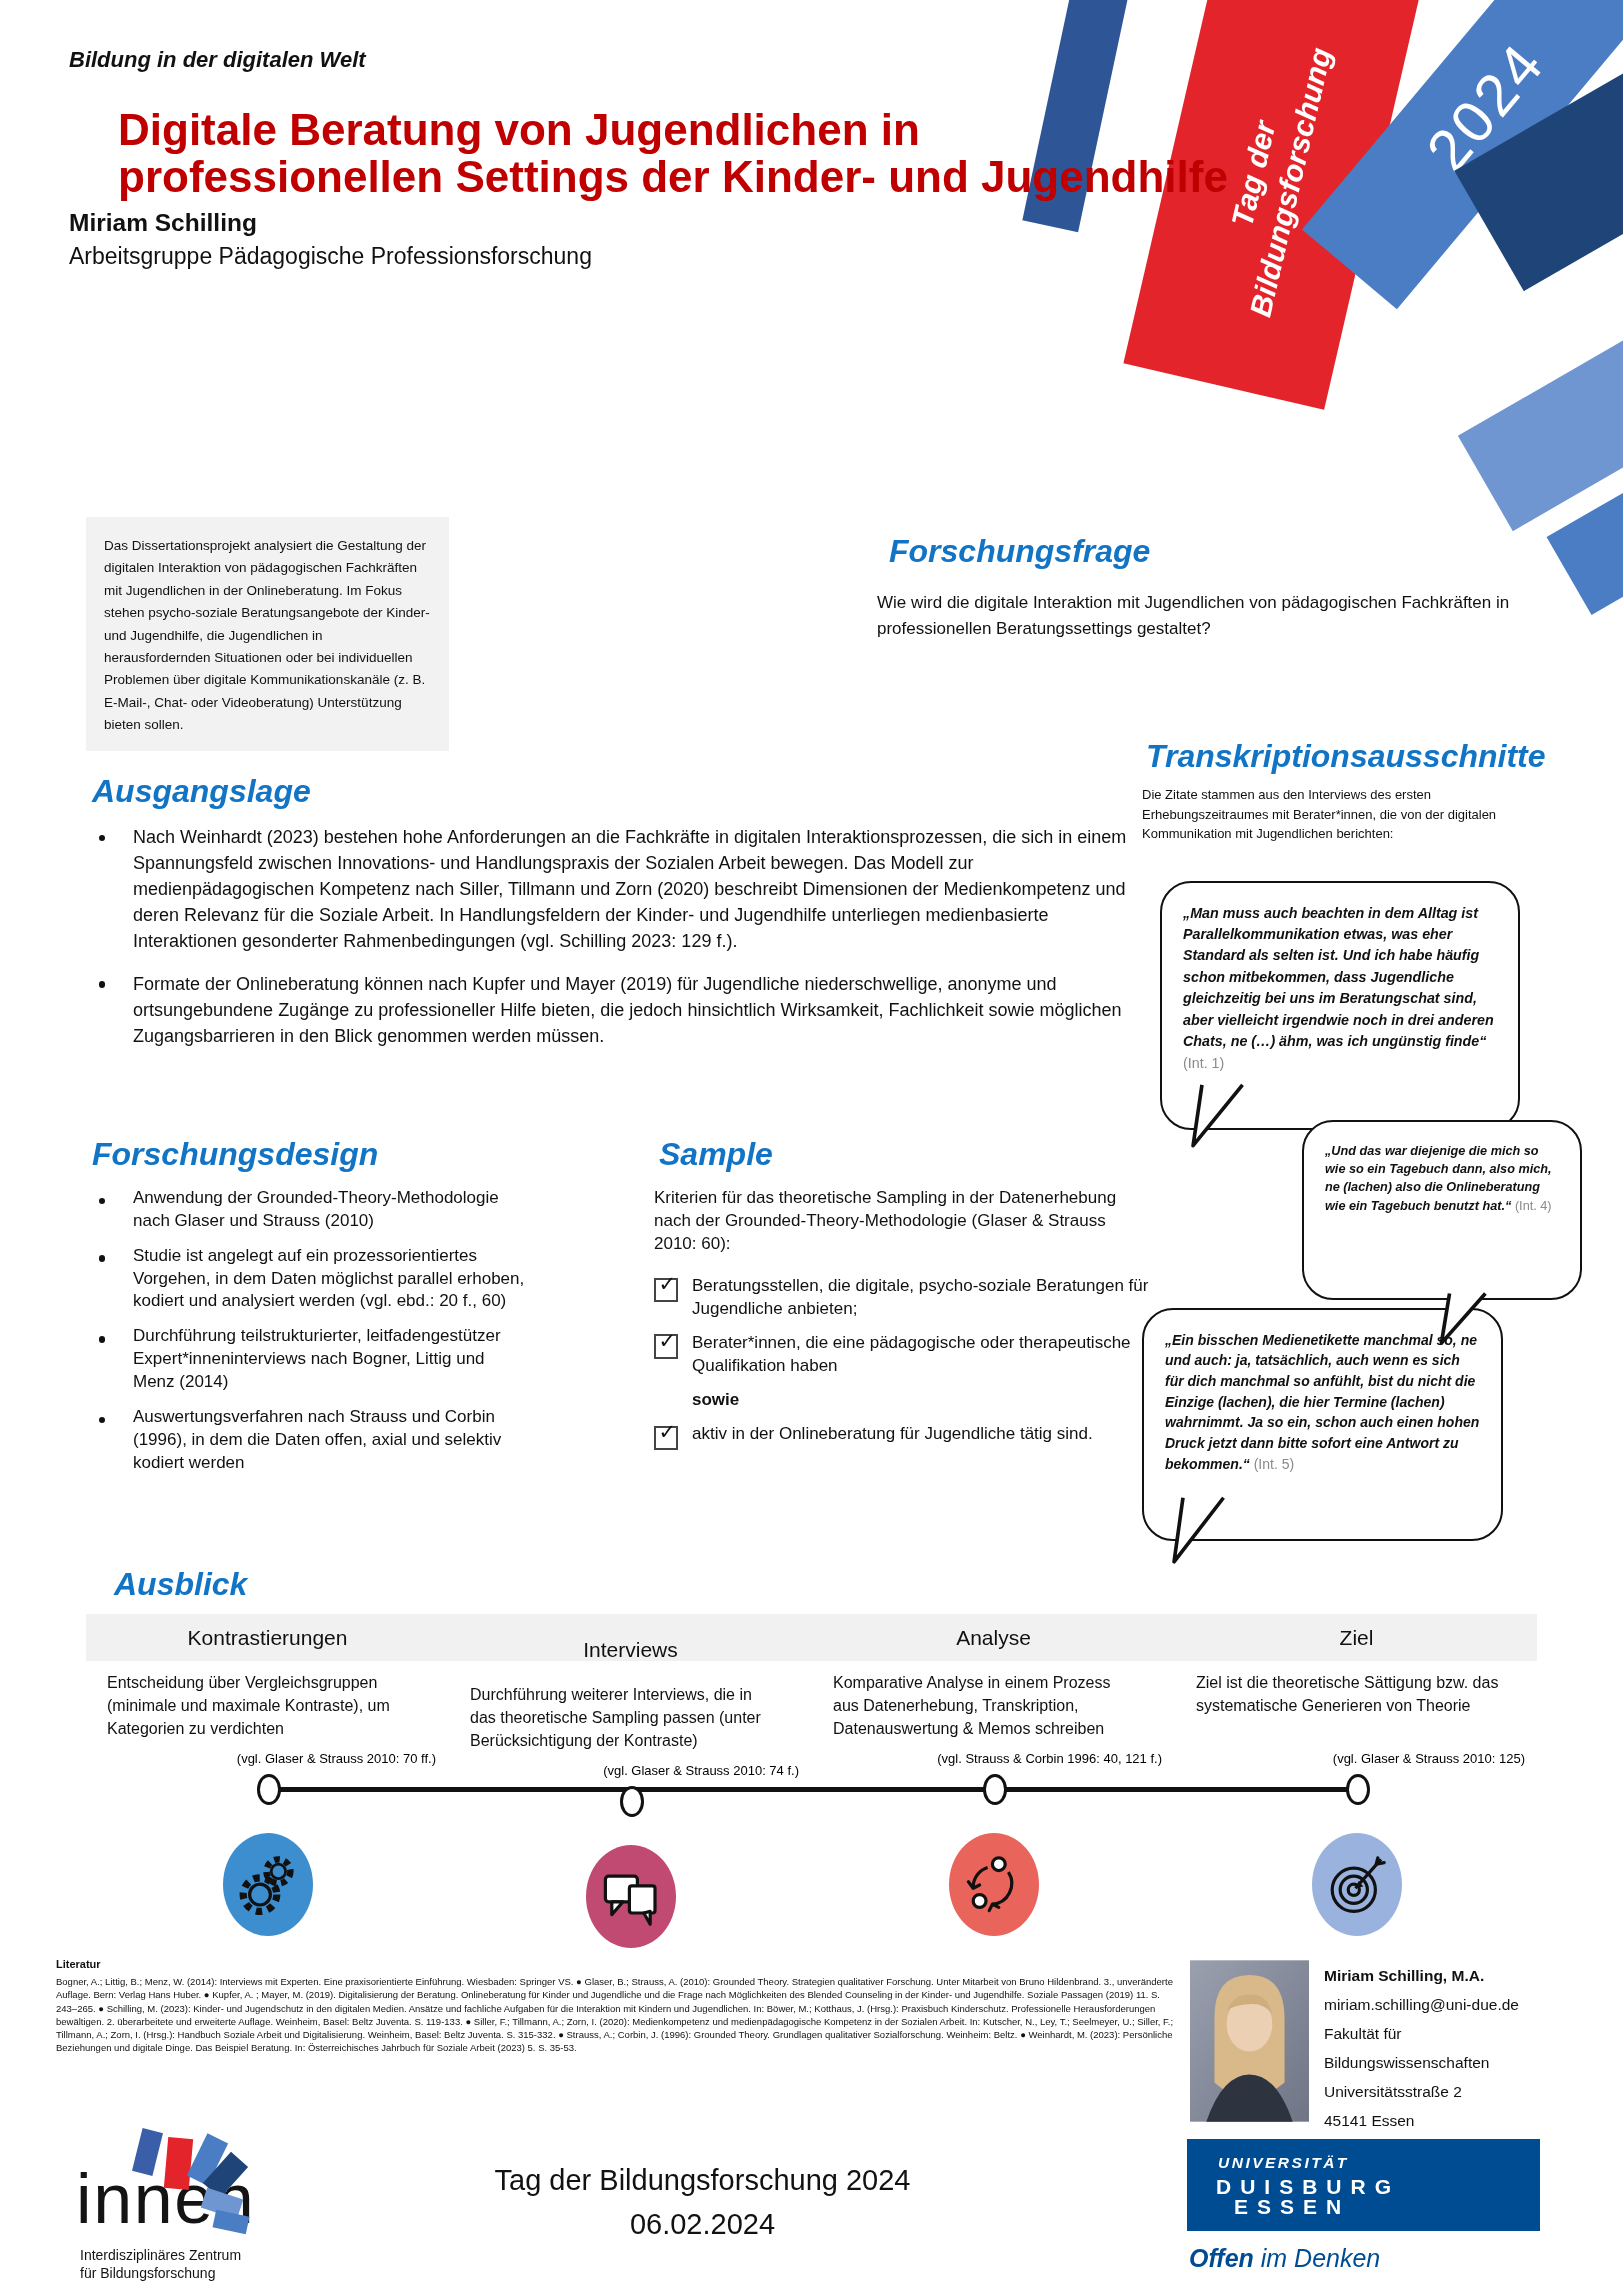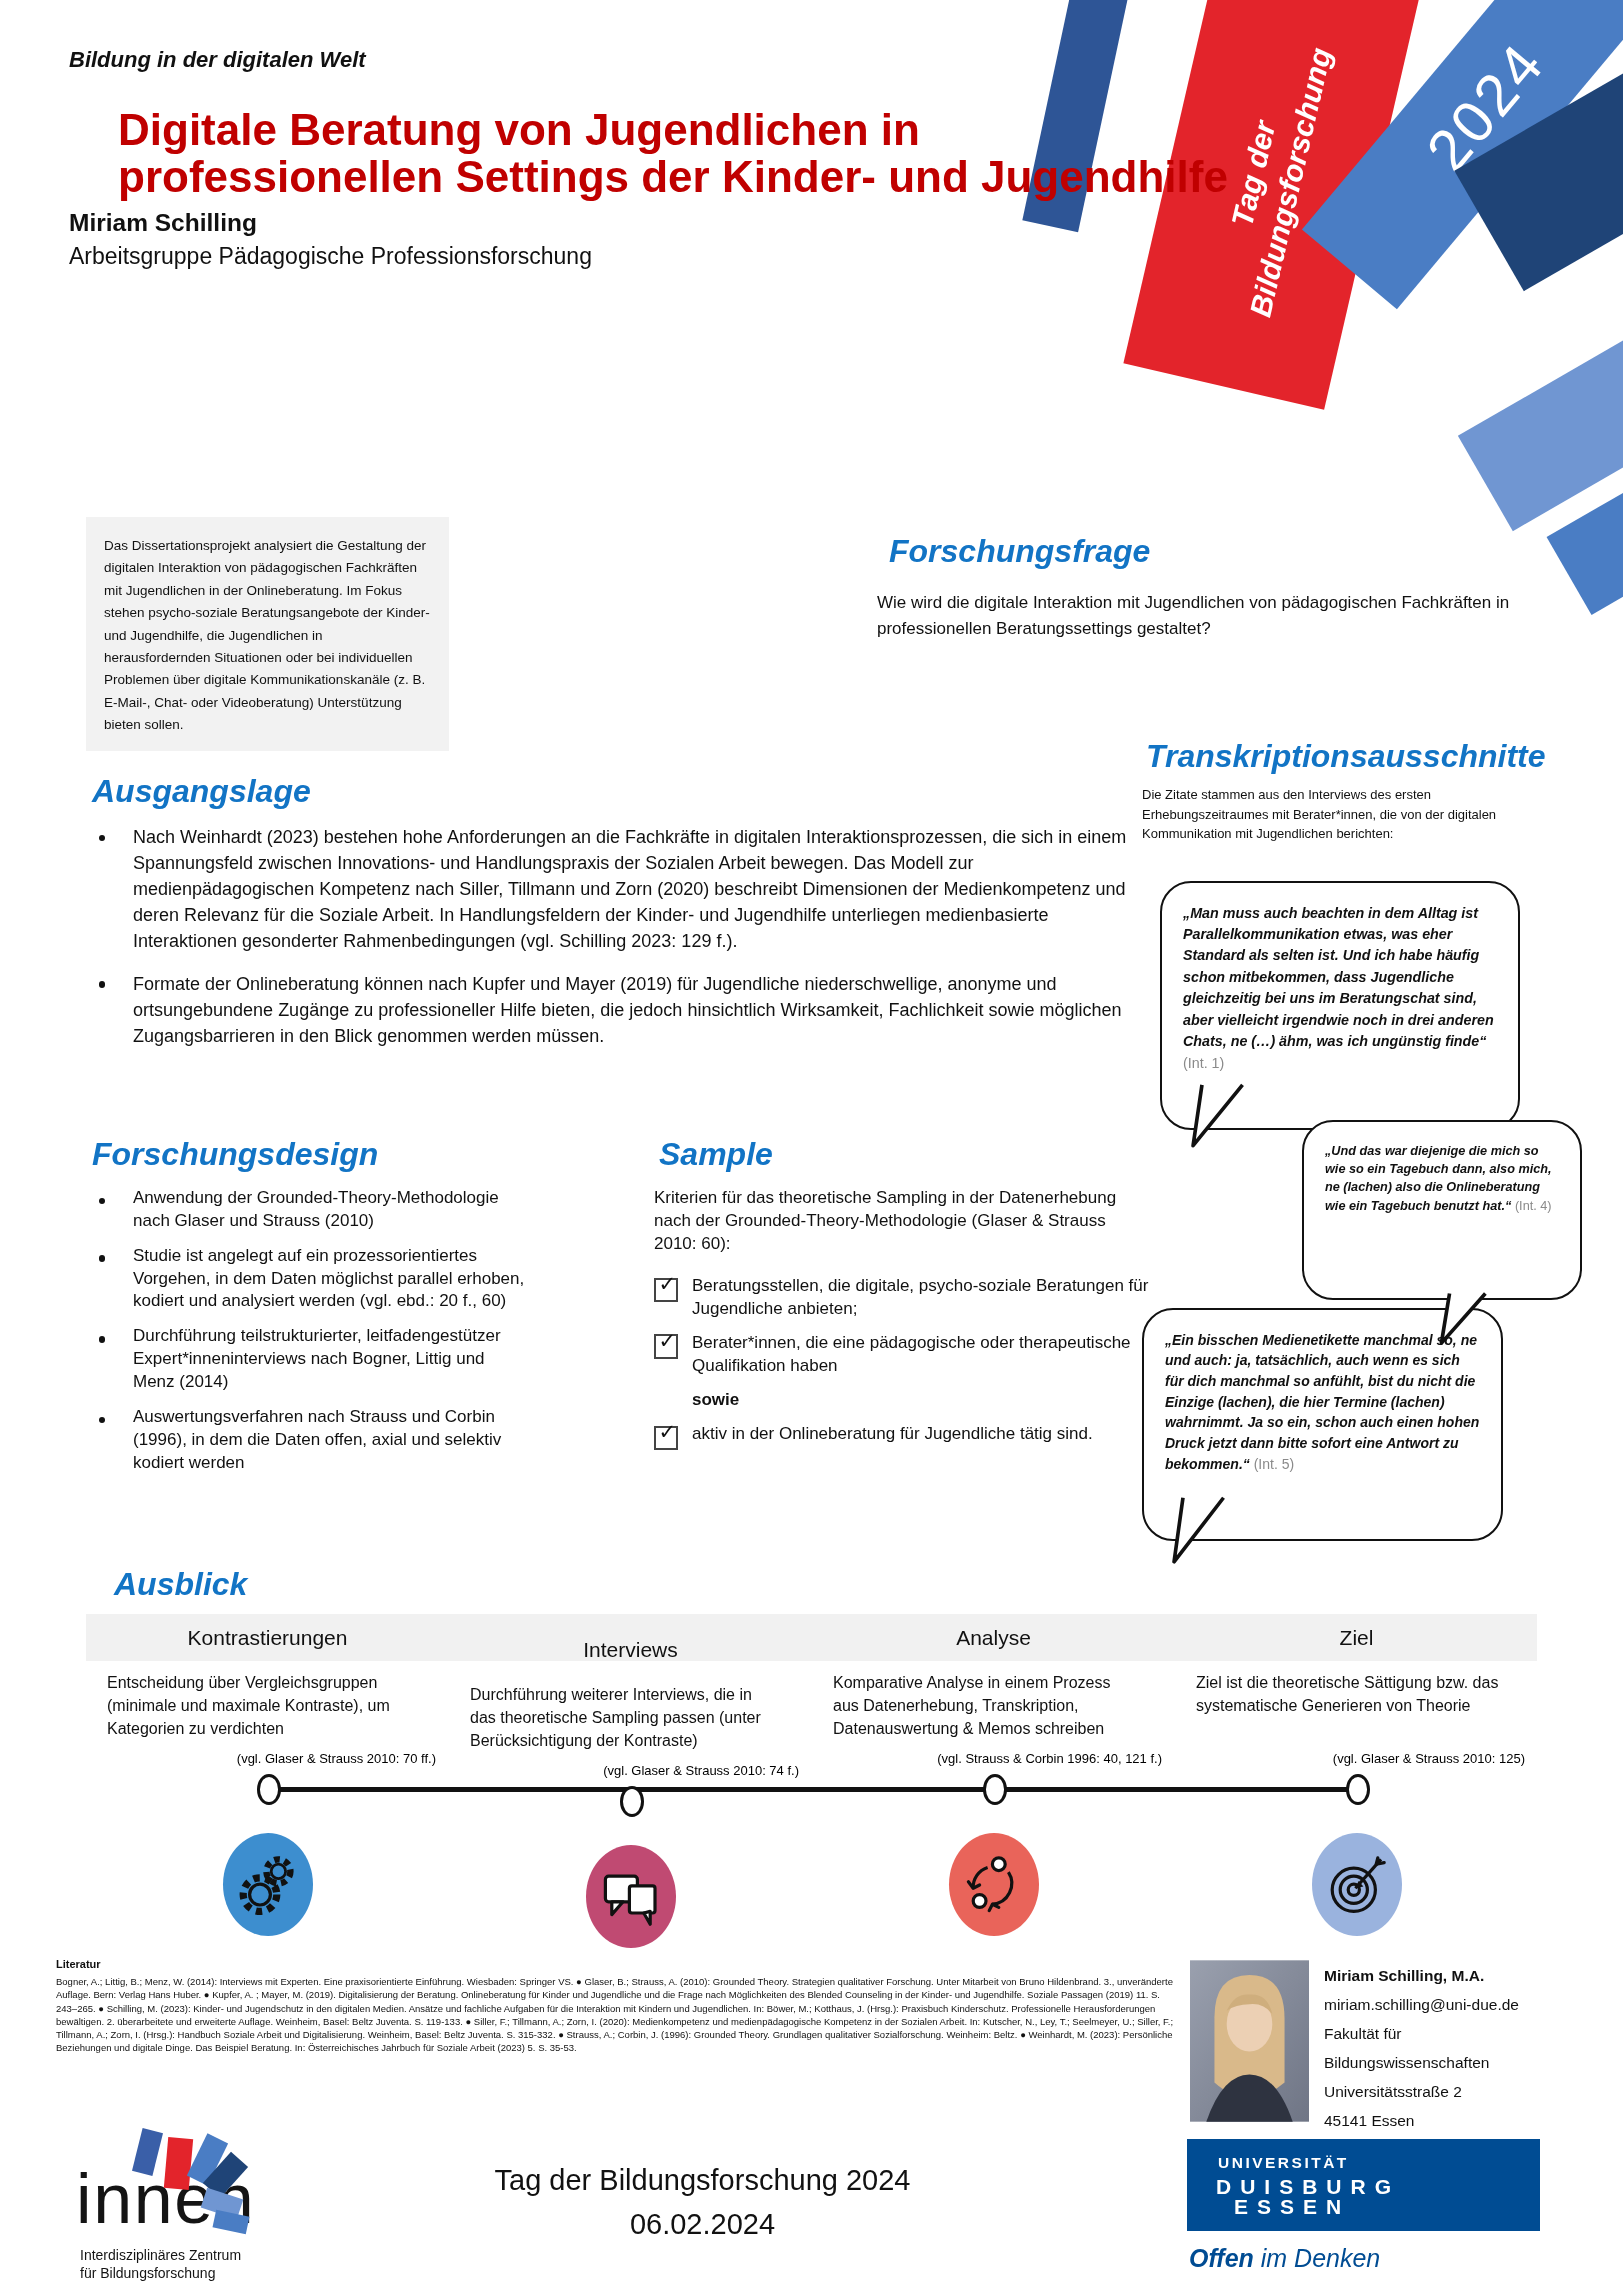--- a/index.html
+++ b/index.html
@@ -89,21 +89,21 @@
 
   
   .izfb-word{left:76px;top:2159px;font-size:70px;letter-spacing:1.6px;font-weight:400;color:#141414;}
   .izfb-cap{left:80px;top:2246px;font-size:14px;line-height:1.3;color:#141414;}
   .mini{position:absolute;}
   .event-c{left:400px;top:2159px;width:605px;text-align:center;font-size:29px;line-height:1.5;color:#111;}
   .photo{left:1190px;top:1960px;width:119px;height:162px;}
   .contact{left:1324px;top:1961px;font-size:15.5px;line-height:29px;}
   .contact .cname{font-weight:700;}
   .ude-box{left:1187px;top:2139px;width:353px;height:92px;background:#004c93;color:#fff;}
-  .ude-l1{position:absolute;left:31px;top:14.7px;font-size:15.5px;font-weight:700;letter-spacing:2.5px;}
+  .ude-l1{position:absolute;left:31px;top:14.7px;font-size:15.5px;font-weight:700;letter-spacing:2.5px;font-style:italic;}
   .ude-l2{position:absolute;left:29px;top:36px;font-size:21px;font-weight:700;letter-spacing:9px;}
   .ude-l3{position:absolute;left:47px;top:56px;font-size:21px;font-weight:700;letter-spacing:9px;}
   .claim{left:1189px;top:2244px;font-size:25px;color:#004c93;font-style:italic;}
   .claim b{font-weight:700;}
 </style>
 </head>
 <body>
 
 <div class="page">
 

